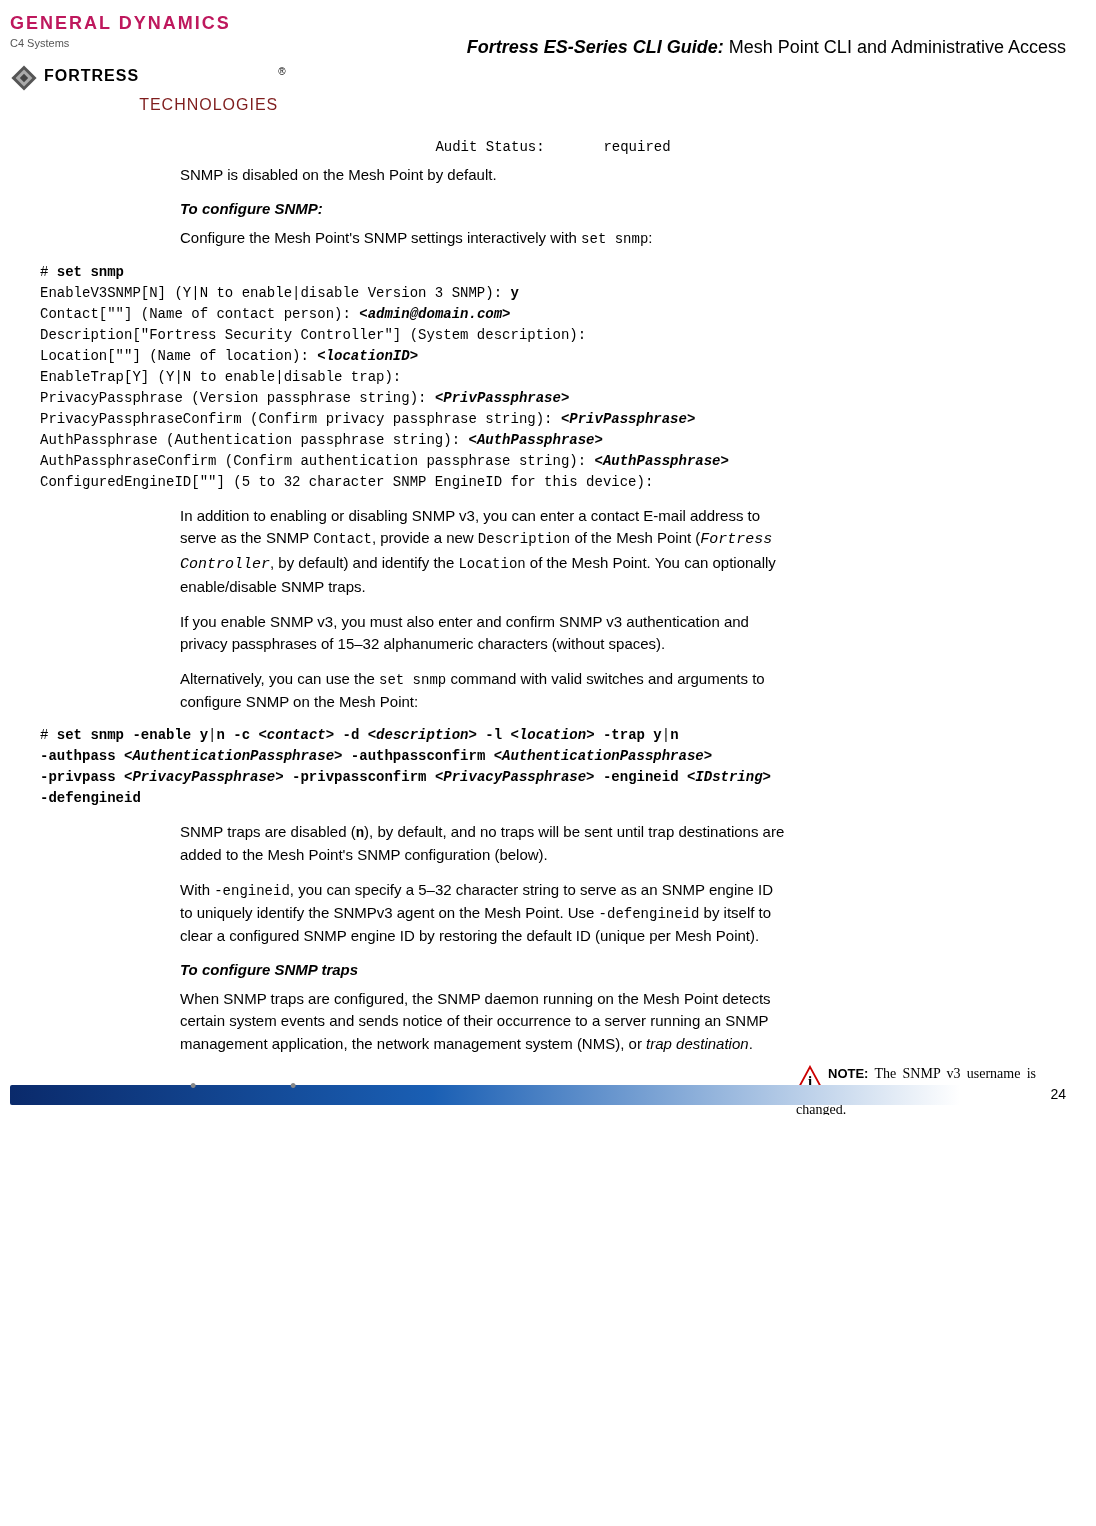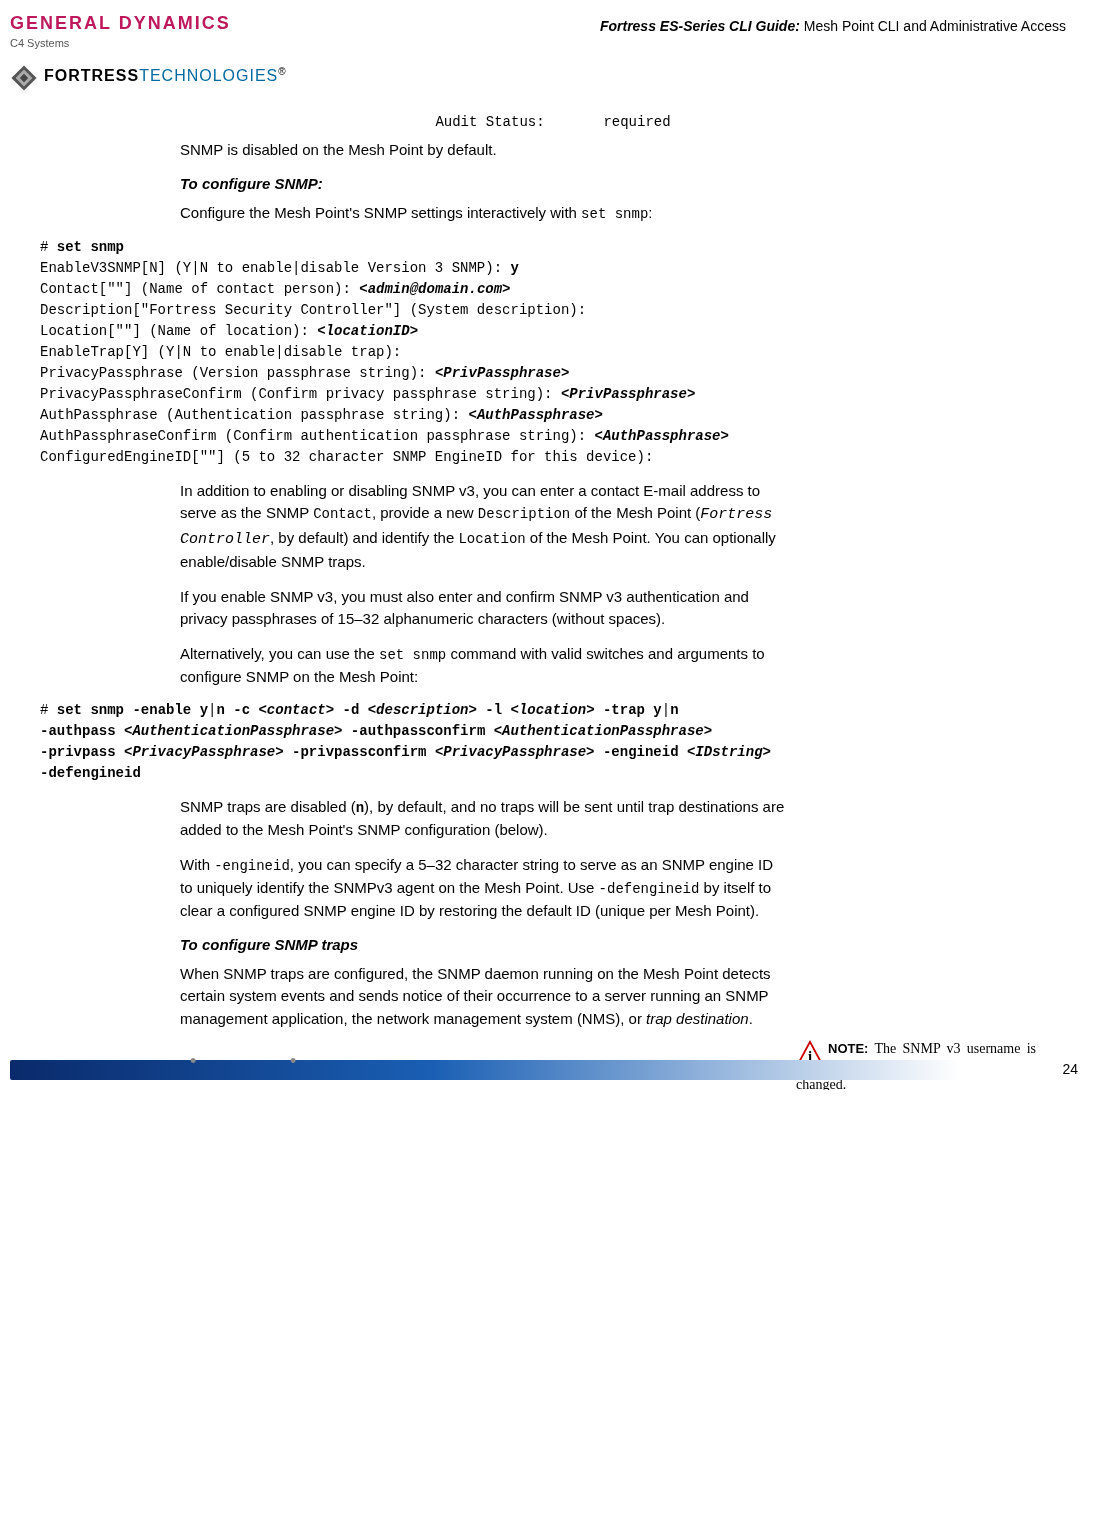--- a/index.html
+++ b/index.html
@@ -47,27 +47,28 @@
       position: relative;
     }
     .diamond-icon svg { width: 100%; height: 100%; }
     .fortress-text {
       font-weight: bold;
       font-size: 16px;
       letter-spacing: 1px;
     }
     .tech-text {
       font-size: 16px;
-      color: #0369a1;
+      color: #7f1d1d;
       letter-spacing: 1px;
+      margin-top: 29px;
     }
     .header-right {
       text-align: left;
-      font-size: 14px;
-      margin-top: 6px;
+      font-size: 18px;
+      margin-top: 24px;
     }
     .header-right-italic {
       font-style: italic;
       font-weight: bold;
     }
     .mono {
       font-family: "Courier New", Courier, monospace;
       font-size: 14px;
       white-space: pre;
       text-align: center;
@@ -136,21 +137,21 @@
       content: "•";
       position: absolute;
       top: -12px;
       font-size: 18px;
       color: #888;
     }
     .footer-bar::before { left: 180px; }
     .footer-bar::after { left: 280px; }
     .page-num {
       position: absolute;
-      right: 18px;
+      right: 30px;
       bottom: 10px;
       font-size: 14px;
     }
     .para-with-note {
       position: relative;
     }
   </style>
 </head>
 <body>
 

